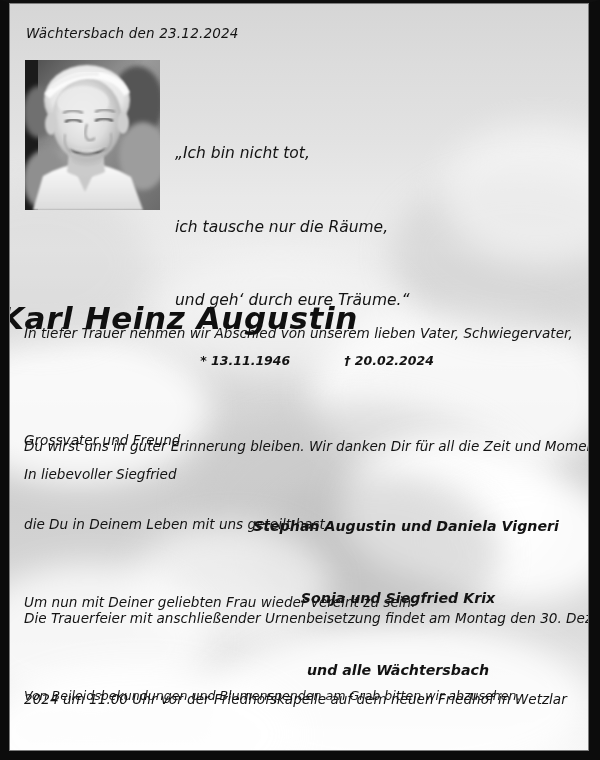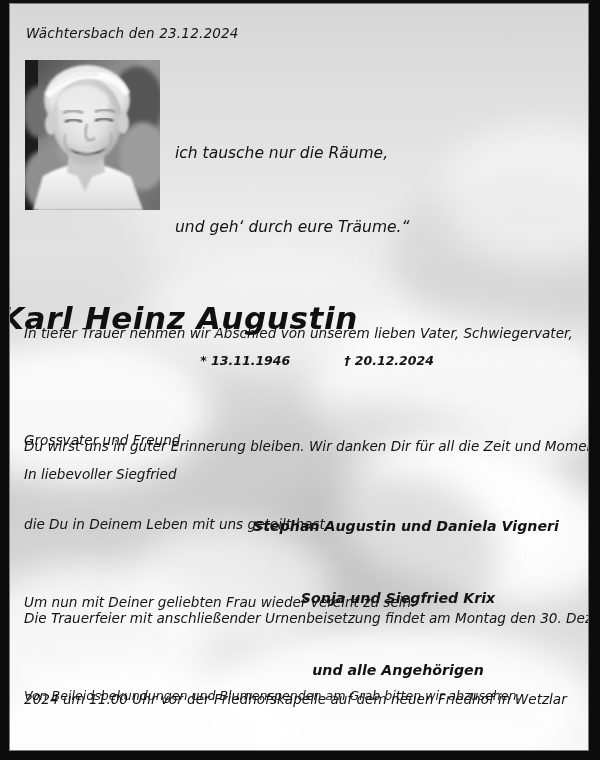--- a/index.html
+++ b/index.html
@@ -304,47 +304,48 @@
 
         <ellipse cx="26" cy="64" rx="6" ry="11" fill="#cfcfcf" filter="url(#soft)"></ellipse>
         <ellipse cx="98" cy="63" rx="6" ry="11" fill="#cfcfcf" filter="url(#soft)"></ellipse>
 
         <path d="M22 36 Q40 16 66 15 Q92 15 102 34" stroke="#ffffff" stroke-width="7" fill="none" opacity="0.85" filter="url(#soft)"></path>
         <path d="M26 28 Q48 12 74 14" stroke="#f0f0f0" stroke-width="4" fill="none" filter="url(#soft)"></path>
       </svg>
     </div>
 
     <div class="txt hand" id="poem">
+      <div>„Ich bin nicht tot,</div>
       <div>ich tausche nur die Räume,</div>
       <div>und geh‘ durch eure Träume.“</div>
     </div>
 
     <div class="txt hand" id="intro">
       <div>In tiefer Trauer nehmen wir Abschied von unserem lieben Vater, Schwiegervater,</div>
       <div>Grossvater und Freund</div>
     </div>
 
     <div class="txt" id="deceased-name">Karl Heinz Augustin</div>
 
     <div class="txt" id="dates">
-      <span class="birth">* 13.11.1946</span><span>† 20.12.2024</span>
+      <span class="birth">* 13.11.1946</span><span>† 20.02.2024</span>
     </div>
 
     <div class="txt hand" id="memorial">
       <div>Du wirst uns in guter Erinnerung bleiben. Wir danken Dir für all die Zeit und Momente,</div>
       <div>die Du in Deinem Leben mit uns geteilt hast.</div>
       <div>Um nun mit Deiner geliebten Frau wieder vereint zu sein.</div>
     </div>
 
     <div class="txt hand" id="remembrance-label">In liebevoller Siegfried</div>
 
     <div class="txt" id="family">
       <div>Stephan Augustin und Daniela Vigneri</div>
       <div>Sonja und Siegfried Krix</div>
-      <div>und alle Angehörigen</div>
+      <div>und alle Wächtersbach</div>
     </div>
 
     <div class="txt hand" id="funeral">
       <div>Die Trauerfeier mit anschließender Urnenbeisetzung findet am Montag den 30. Dezember</div>
       <div>2024 um 11.00 Uhr vor der Friedhofskapelle auf dem neuen Friedhof in Wetzlar</div>
       
     </div>
 
     <div class="txt hand" id="closing">
       <div>Von Beileidsbekundungen und Blumenspenden am Grab bitten wir abzusehen.</div>

